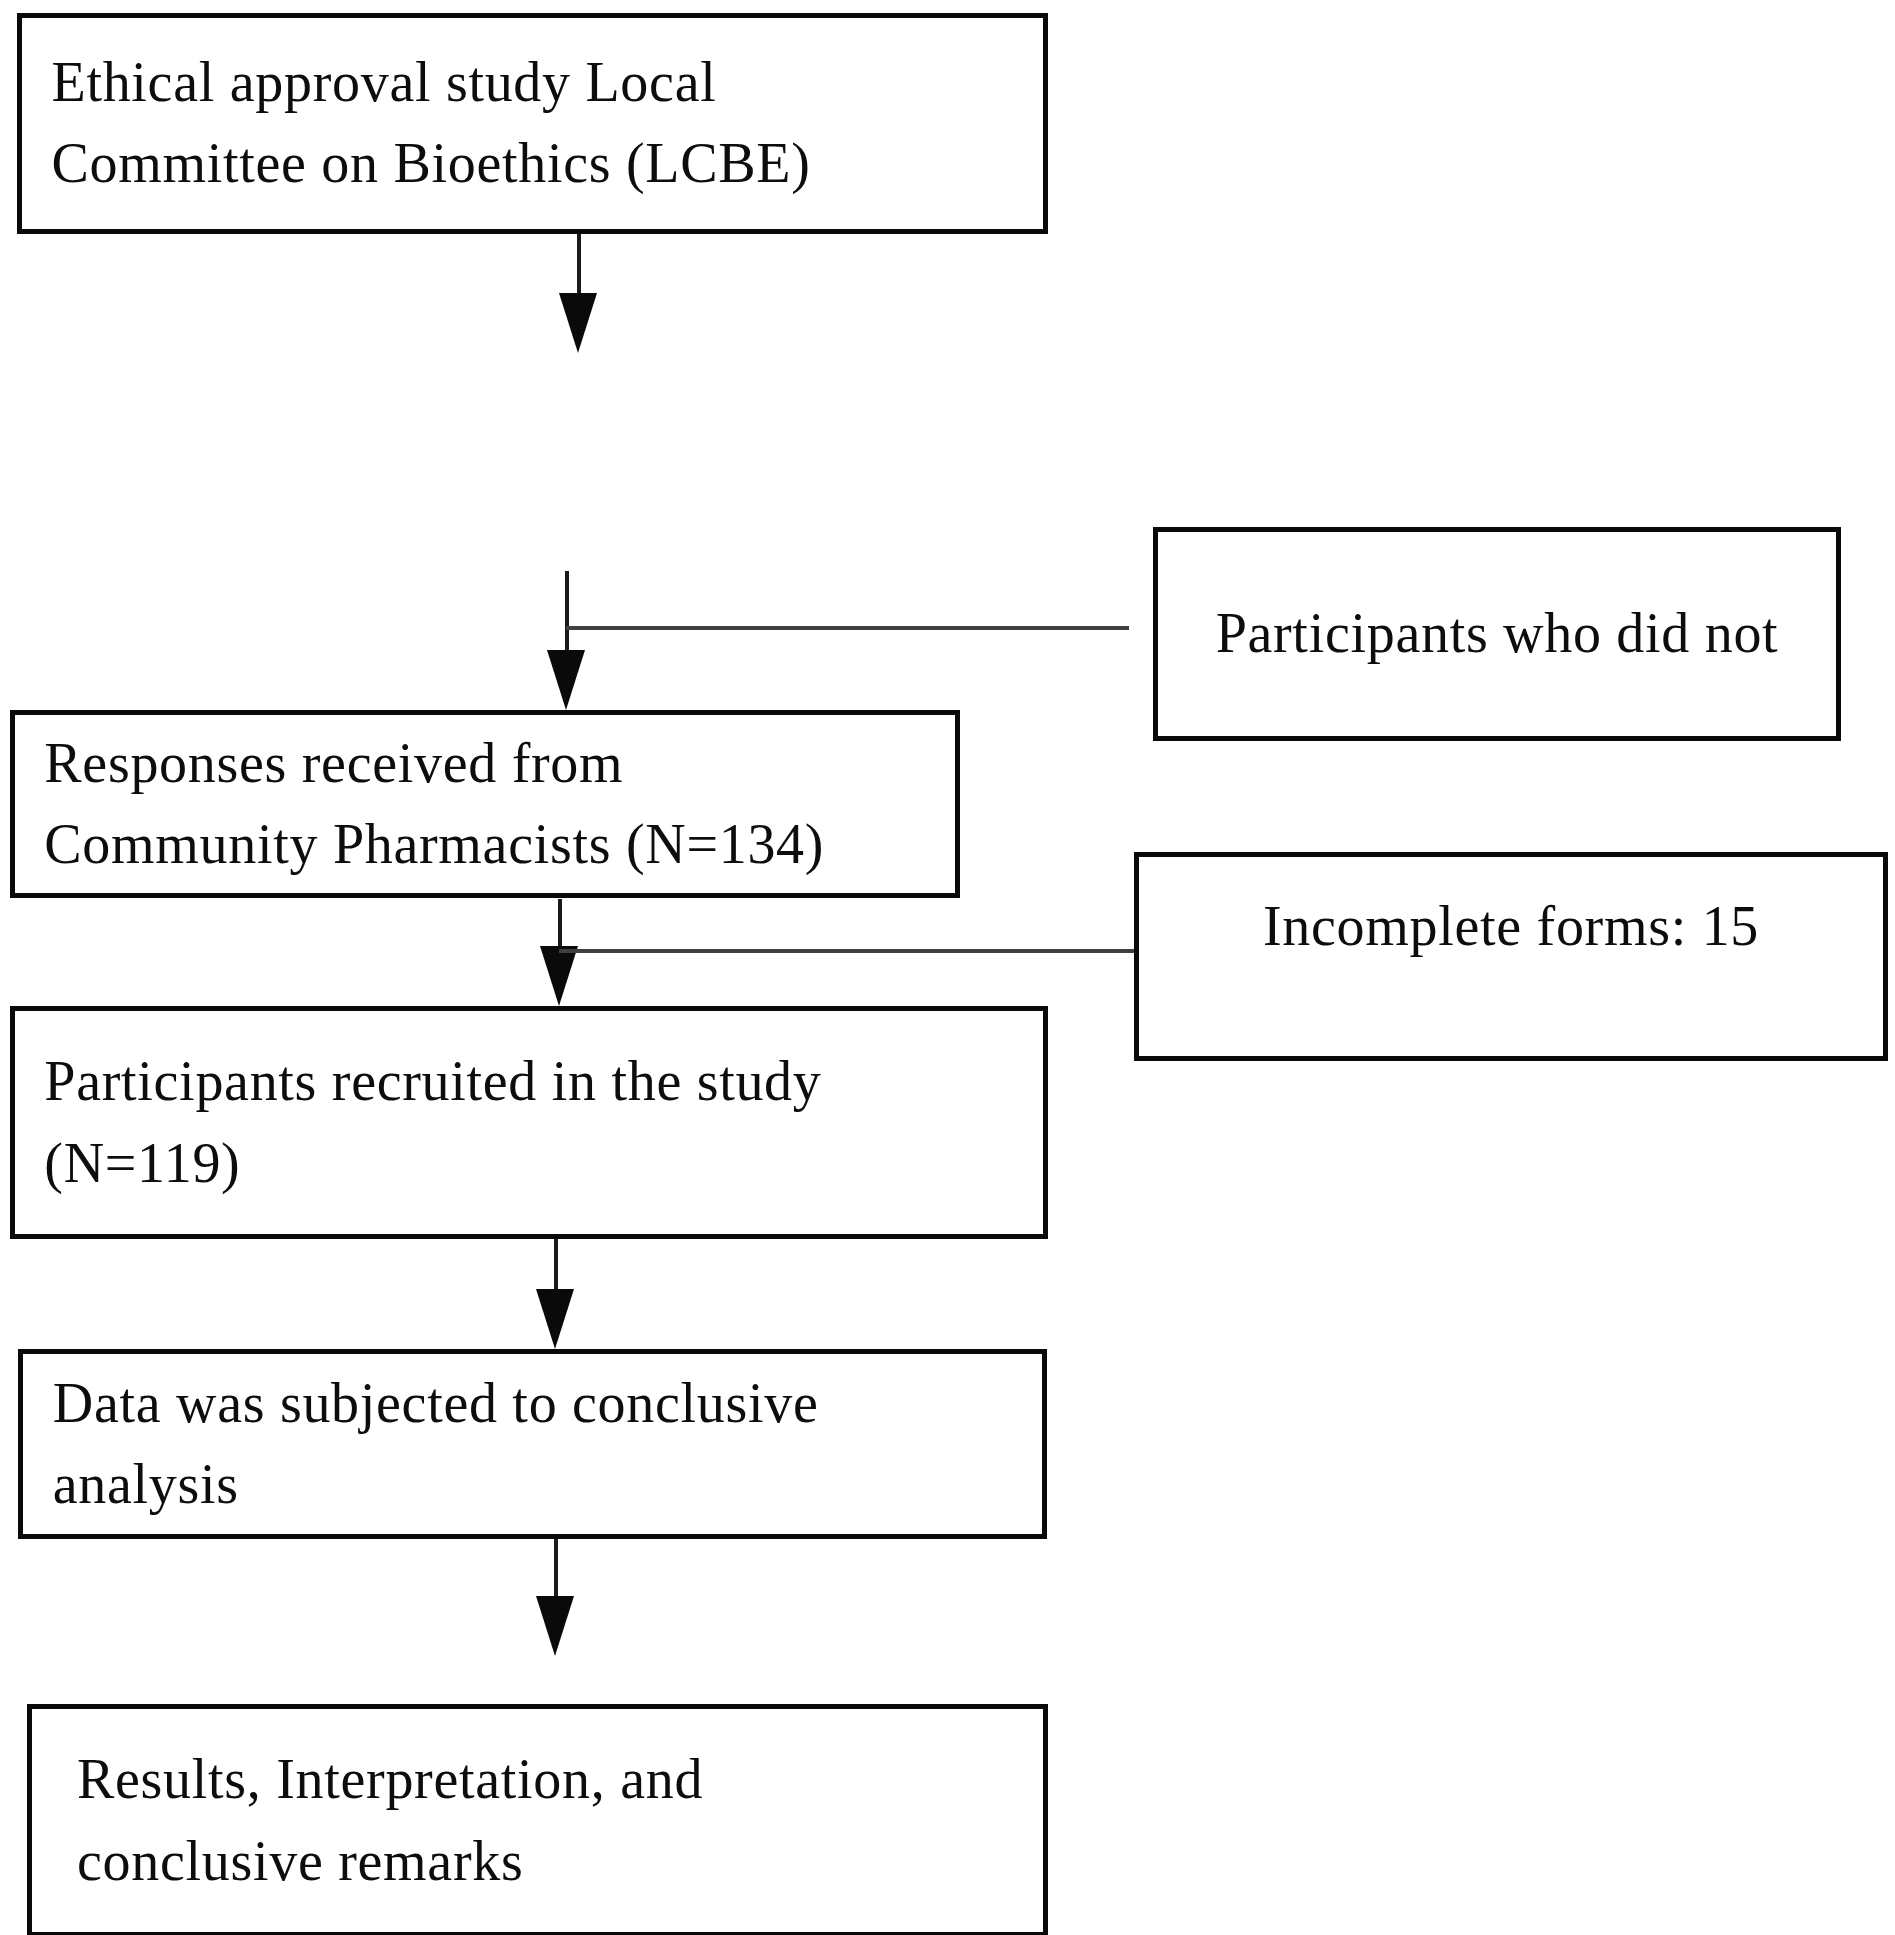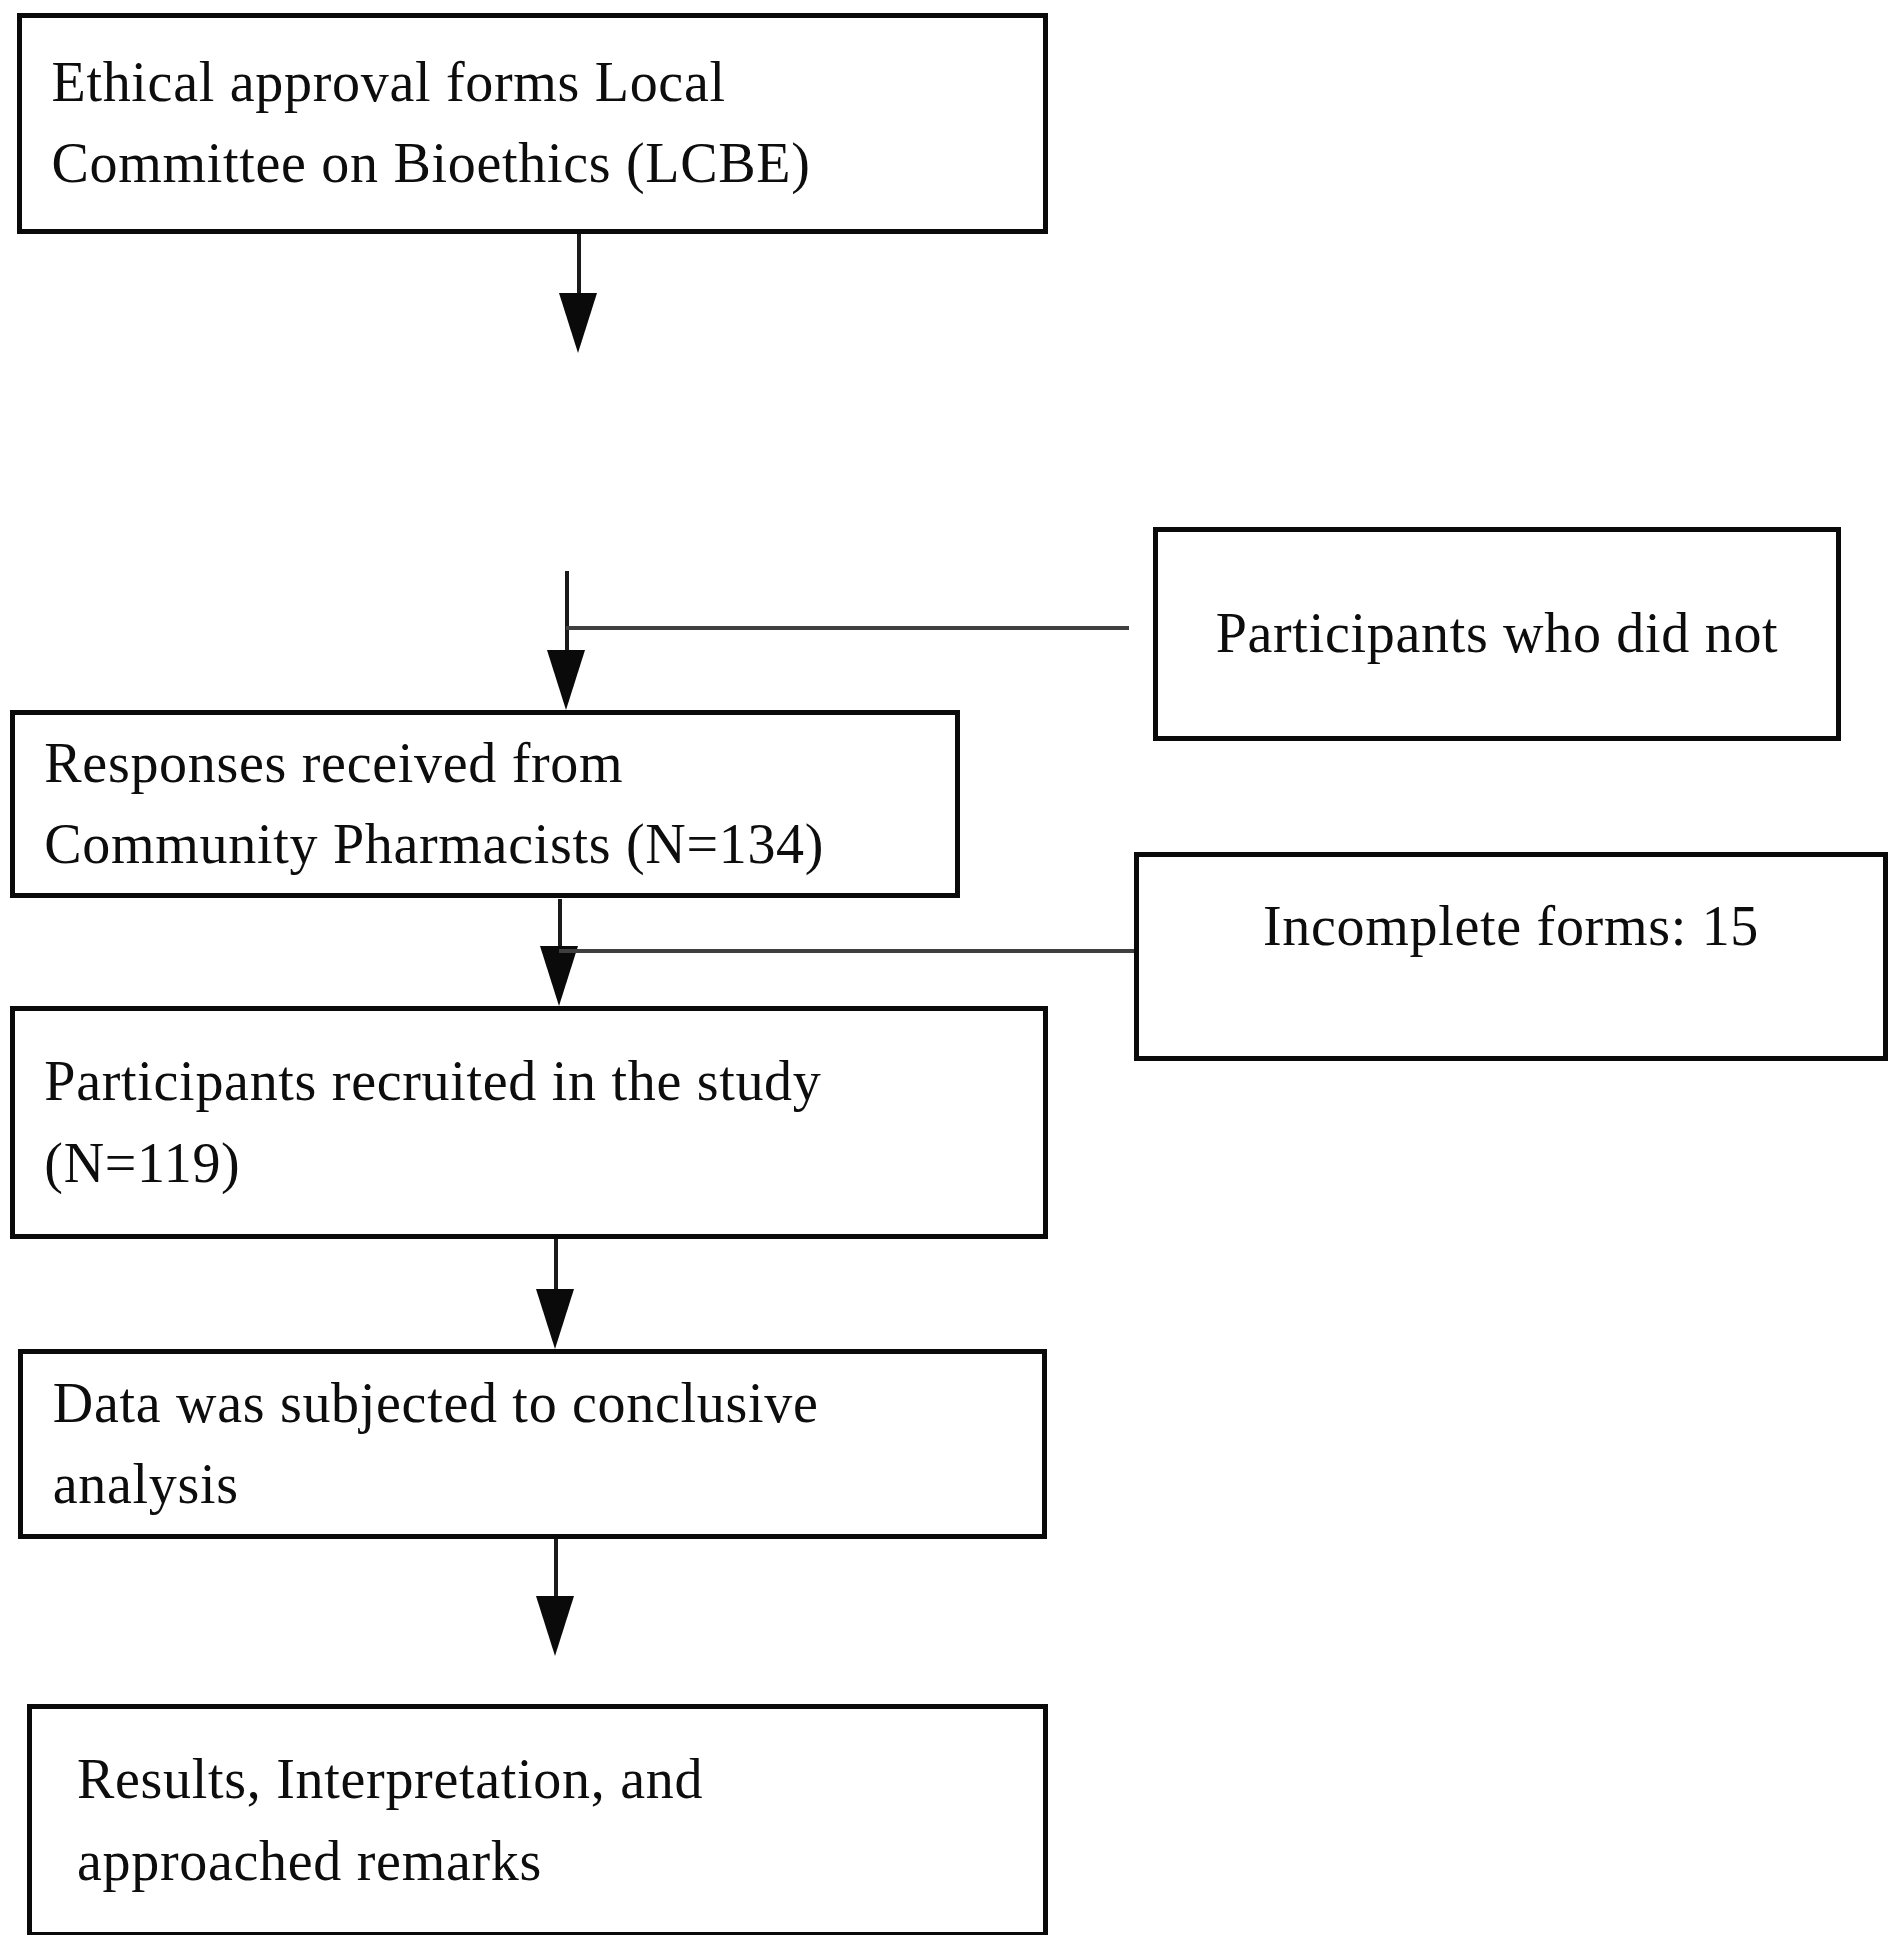--- a/index.html
+++ b/index.html
@@ -81,21 +81,21 @@
   }
   #branch-1 { left: 566px; top: 626px;  width: 563px; }
   #branch-2 { left: 559px; top: 949px; width: 575px; }
 </style>
 </head>
 <body>
 
 <div id="canvas">
 
   <div class="fbox main-box" id="box-ethical">
-    <span class="line">Ethical approval forms Local</span>
+    <span class="line">Ethical approval study Local</span>
     <span class="line">Committee on Bioethics (LCBE)</span>
   </div>
 
   <div class="arrow" id="arrow-1">
     <div class="shaft"></div>
     <div class="head"></div>
   </div>
 
 
   <div class="arrow" id="arrow-2">
@@ -138,17 +138,17 @@
     <span class="line">analysis</span>
   </div>
 
   <div class="arrow" id="arrow-5">
     <div class="shaft"></div>
     <div class="head"></div>
   </div>
 
   <div class="fbox main-box" id="box-results">
     <span class="line">Results, Interpretation, and</span>
-    <span class="line">approached remarks</span>
+    <span class="line">conclusive remarks</span>
   </div>
 
 </div>
 
 
 </body></html>

